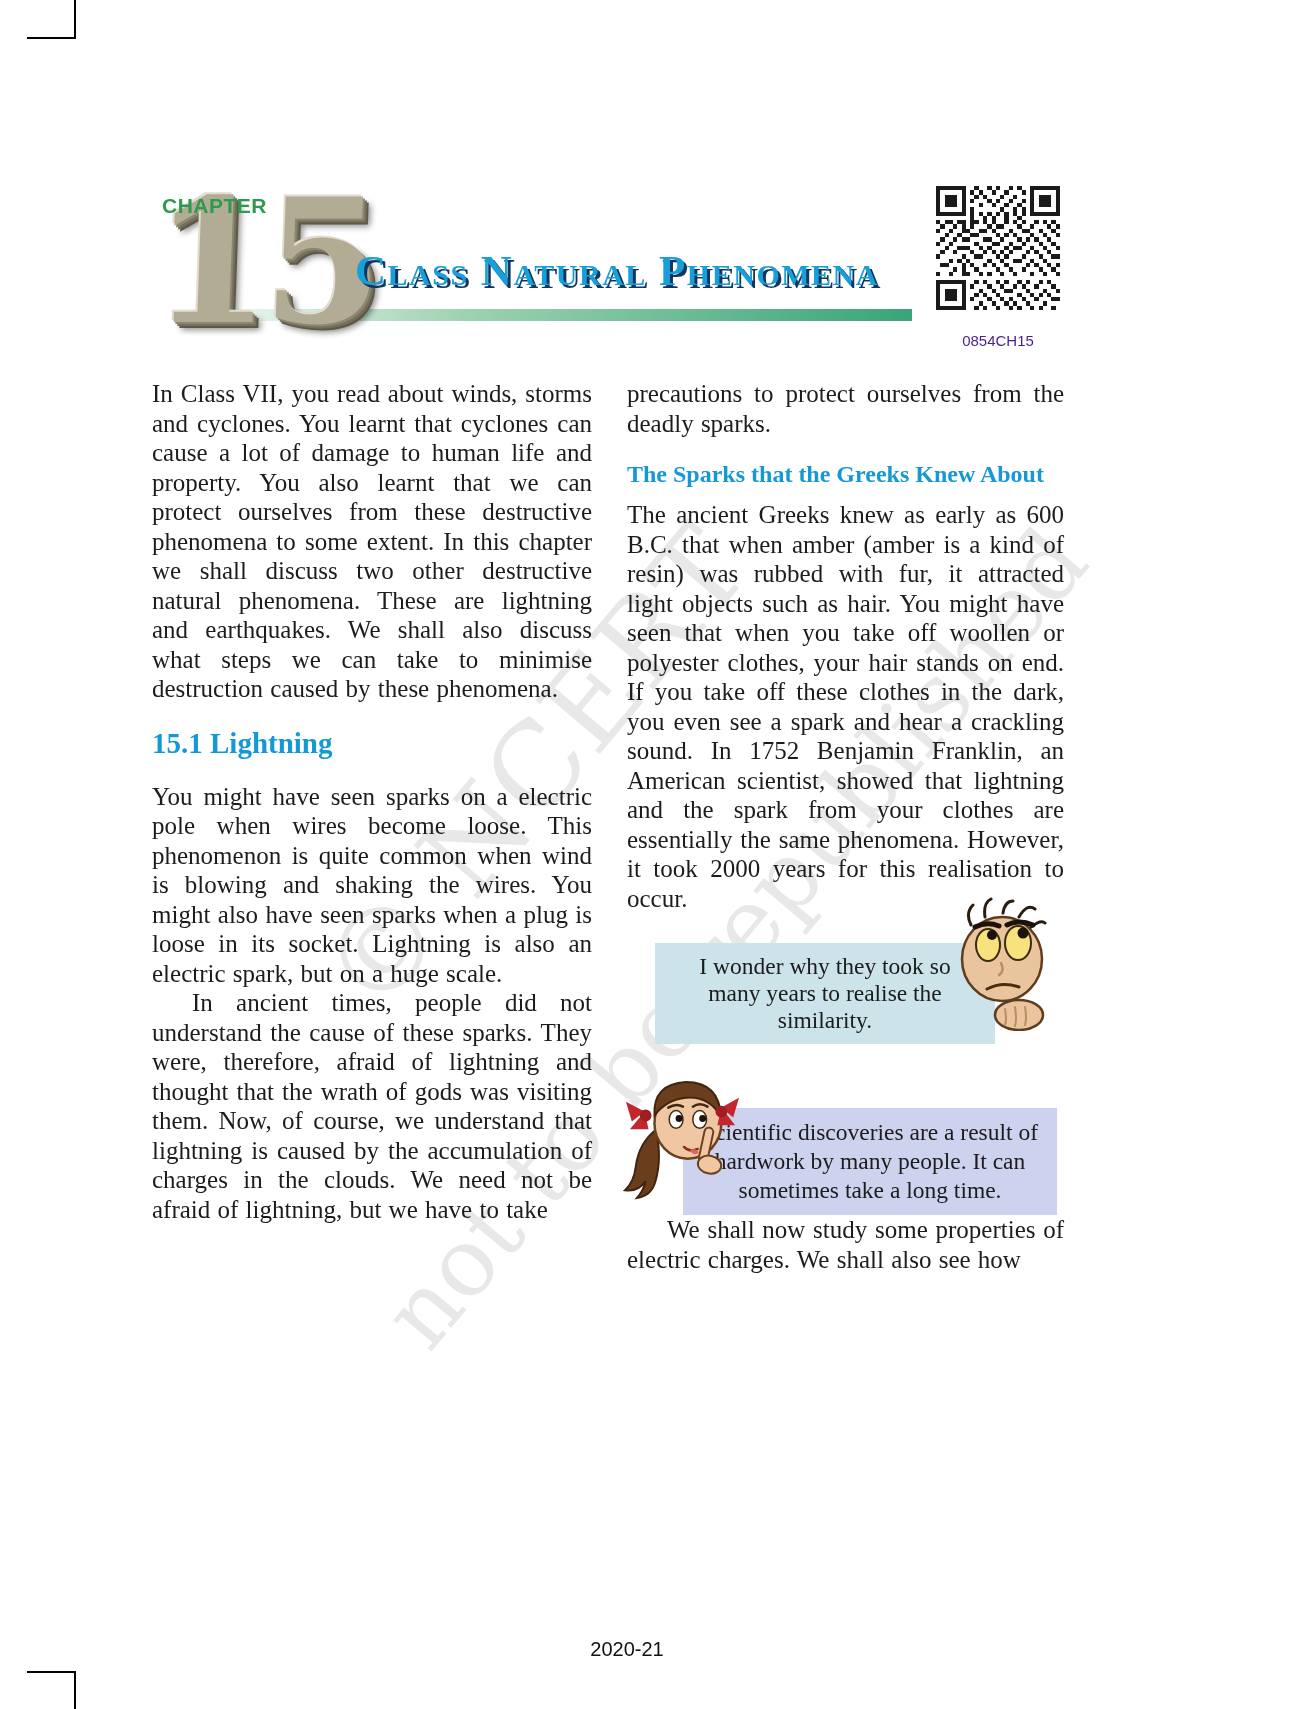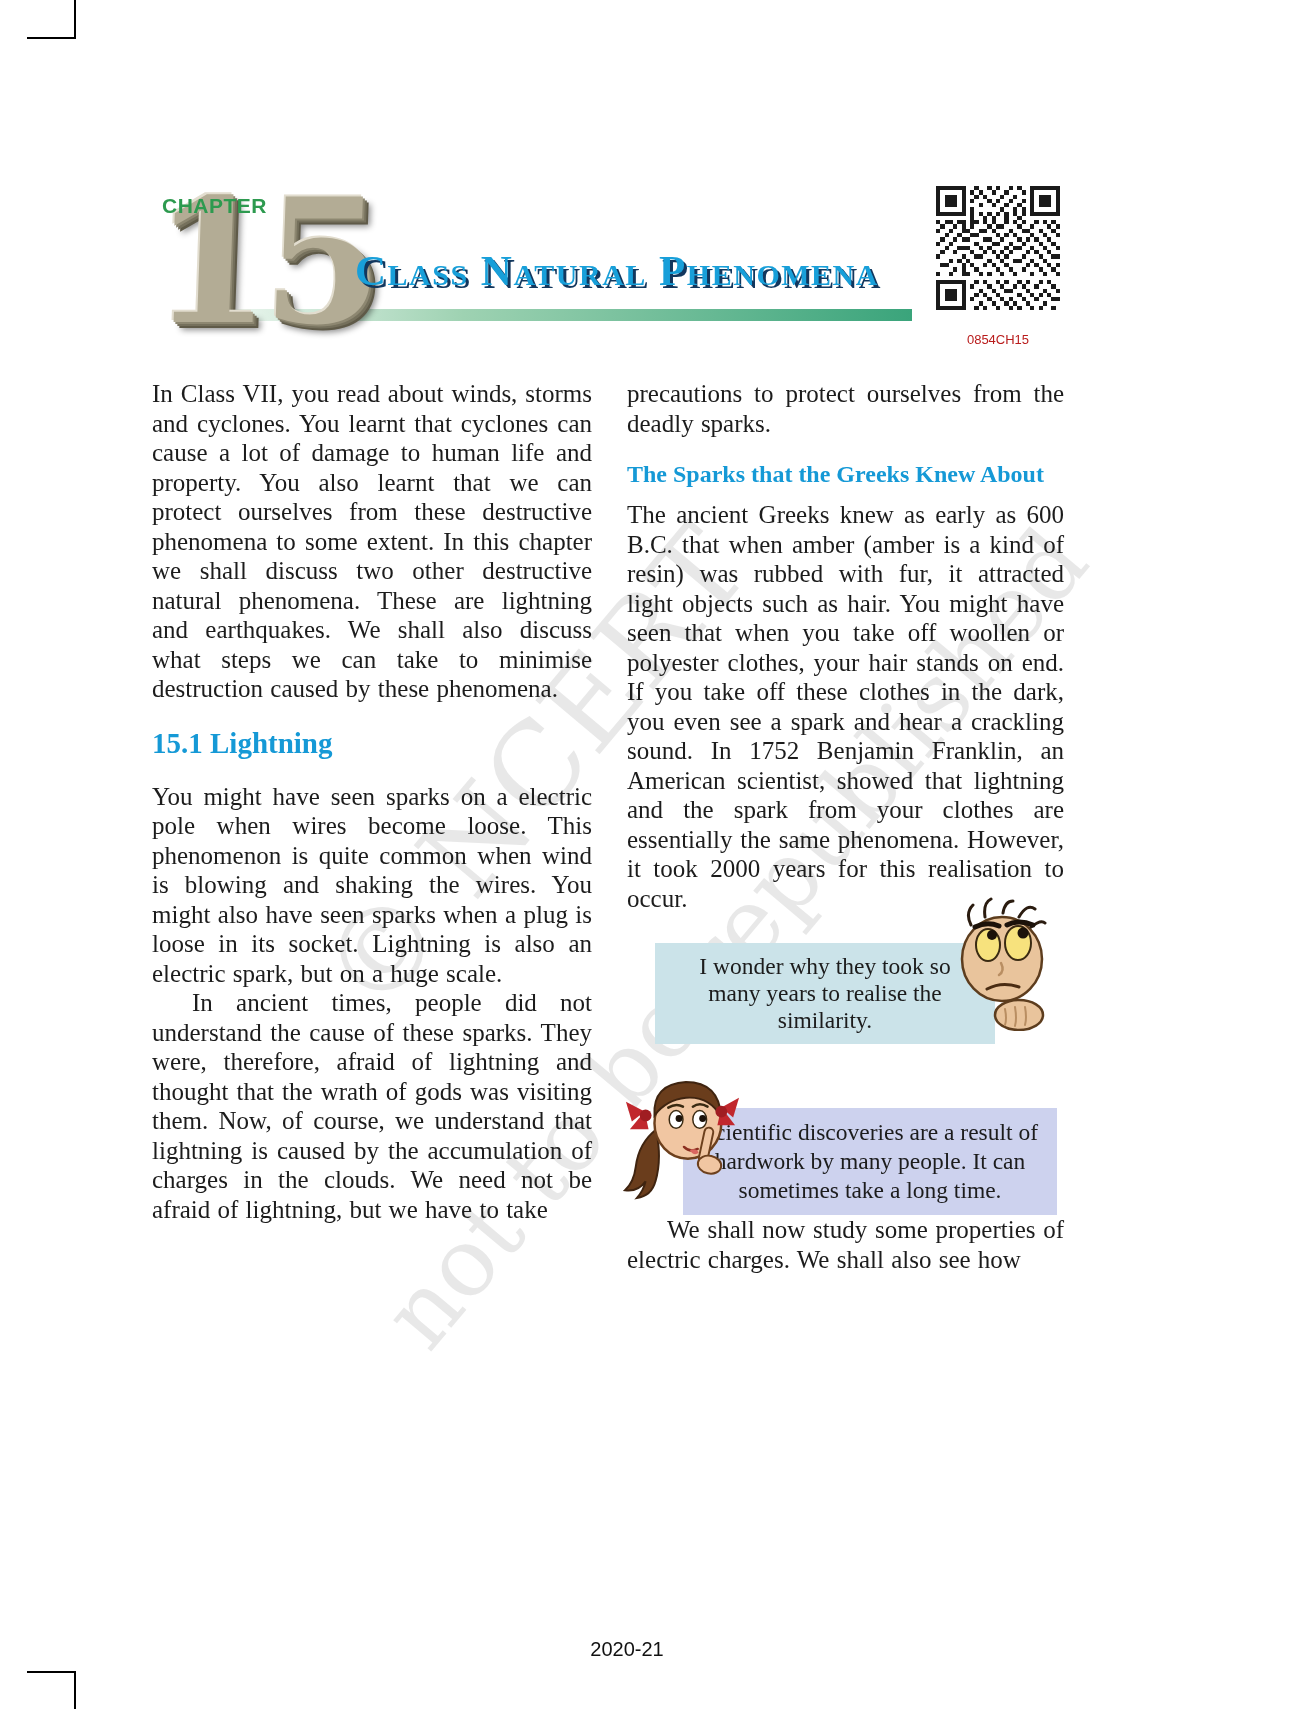--- a/index.html
+++ b/index.html
@@ -34,21 +34,21 @@
   }
   .chapter-title {
     position:absolute; left:355px; top:246px; z-index:3;
     font-family:"Liberation Serif", serif; font-weight:bold;
     font-variant:small-caps; font-size:43px; letter-spacing:1.5px;
     color:#189fd9; text-shadow:3px 3px 0 #12375e;
   }
   .qr { position:absolute; left:936px; top:186px; width:124px; height:124px; }
   .qr-caption {
     position:absolute; left:936px; top:332px; width:124px; text-align:center;
-    font-family:"Liberation Sans", sans-serif; font-size:13px; color:#b91c1c;
+    font-family:"Liberation Sans", sans-serif; font-size:15px; color:#4c1d95;
   }
 
   
   .watermark {
     position:absolute; left:90px; top:360px; width:1080px; height:980px; z-index:0;
     display:flex; flex-direction:column; justify-content:center; align-items:center;
     gap:140px; transform:rotate(-50deg); pointer-events:none;
     font-family:"DejaVu Serif", serif;
   }
   .wm-line1 { font-size:115px; color:rgba(110,110,110,0.16); white-space:nowrap; }

